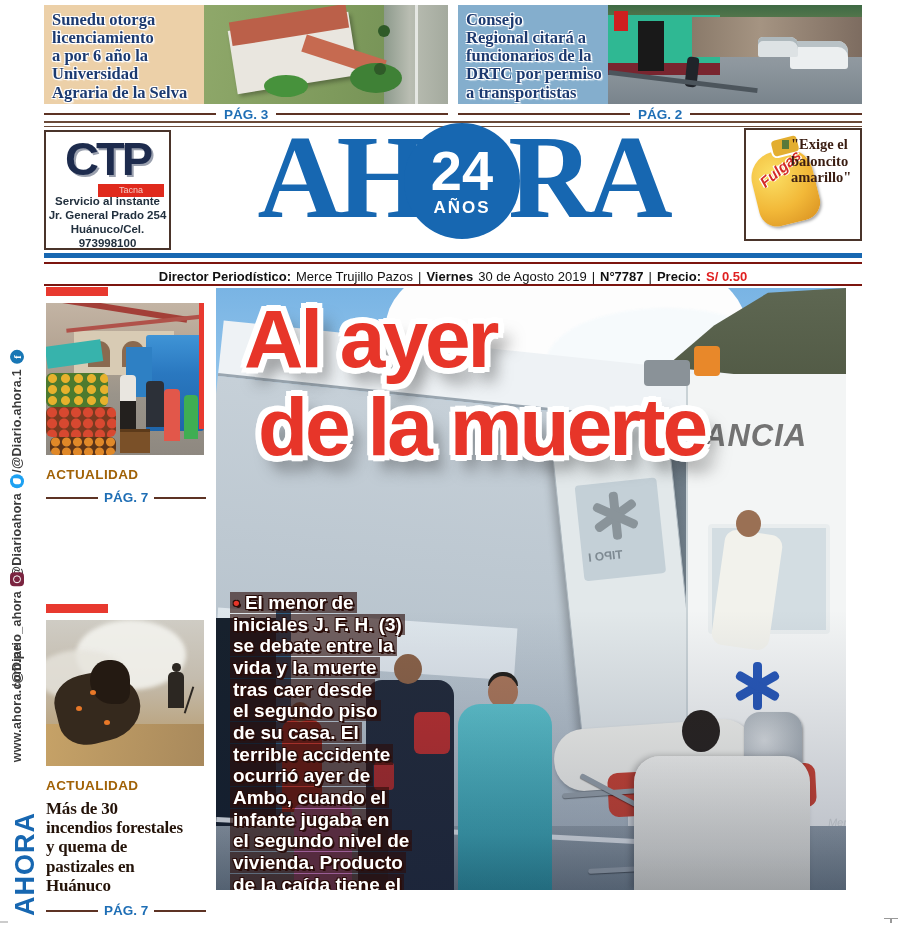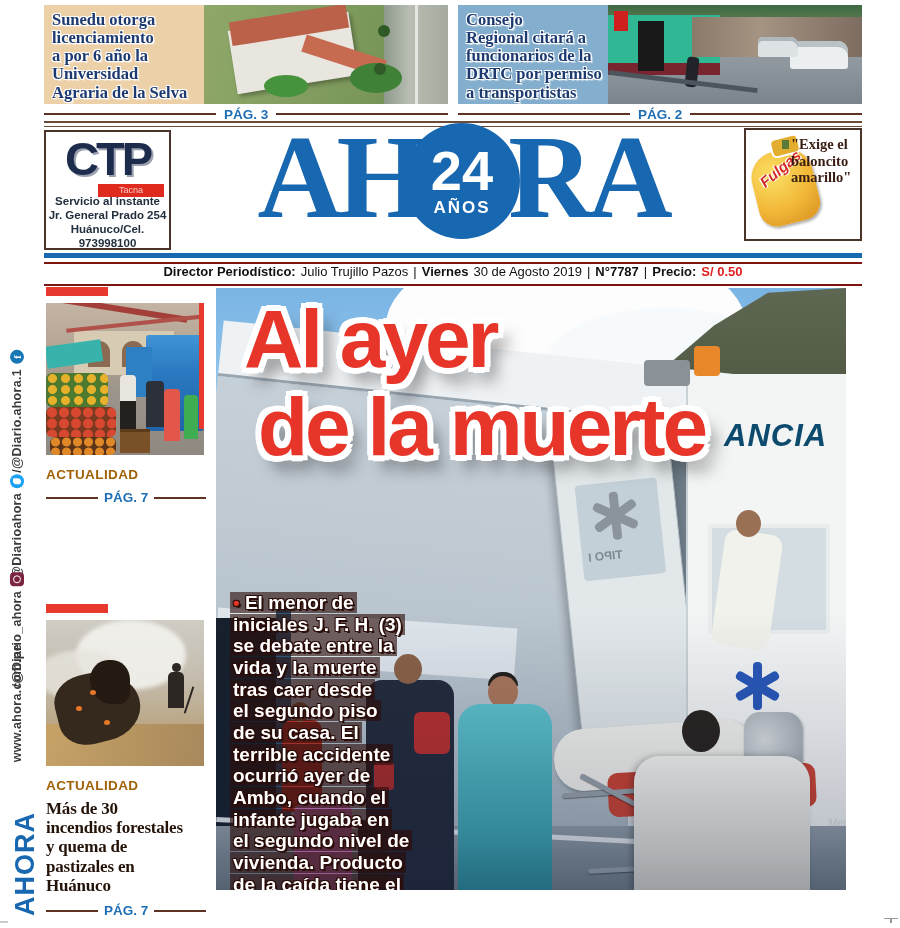--- a/index.html
+++ b/index.html
@@ -77,21 +77,21 @@
       transform:rotate(-14deg); box-shadow:0 0 0 2px #fff; }
   .cyl-valve { position:absolute; left:36px; top:10px; width:7px; height:9px; background:#5a7a3a; }
   .cyl-brand { position:absolute; left:10px; top:30px; font-weight:bold; font-style:italic; font-size:15px;
       color:#d42b28; transform:rotate(-40deg); text-shadow:-1px -1px 0 #fff,1px 1px 0 #fff; }
 
   #rule-blue { position:absolute; left:44px; top:253px; width:818px; height:5px; background:#1767b1; }
 
   
   #director-bar { position:absolute; left:44px; top:262px; width:818px; height:24px;
       border-top:2px solid #7c150f; border-bottom:2px solid #7c150f;
-      display:flex; align-items:flex-start; justify-content:center; gap:5px; font-size:13px; color:#111; }
+      display:flex; align-items:flex-end; justify-content:center; gap:5px; font-size:13px; color:#111; }
   #director-bar .b { font-weight:bold; }
   #director-bar .price { color:#e02020; font-weight:bold; }
 
   
   #rail { position:absolute; left:2px; top:292px; width:44px; height:610px; }
   .rail-item { position:absolute; left:8px; writing-mode:vertical-rl; transform:rotate(180deg);
       font-size:12.5px; font-weight:bold; color:#3a3a3a; letter-spacing:.3px; display:flex; align-items:center; gap:5px; }
   .icon-dot { width:14px; height:14px; border-radius:50%; display:flex; align-items:center; justify-content:center;
       color:#fff; font-size:10px; font-weight:bold; font-family:"Liberation Serif", serif; }
   .fb { background:#1877b5; }
@@ -168,21 +168,21 @@
 
   
   .amb-opening { position:absolute; left:412px; top:128px; width:160px; height:428px;
       background:linear-gradient(90deg,#55636f 0%,#76848f 45%,#9aa6ae 100%); border:9px solid #e6ebee; border-bottom:none; }
   .amb-left-door { position:absolute; left:352px; top:140px; width:118px; height:348px; background:#e2e8ea;
       border:1px solid #aeb9c0; border-radius:8px 4px 4px 4px; transform:rotate(-6deg); box-shadow:-4px 4px 8px rgba(0,0,0,.25); }
   .amb-left-window { position:absolute; left:18px; top:52px; width:82px; height:96px; background:#c4d0d7; border-radius:4px; }
   .type-mirror { position:absolute; left:24px; top:118px; font-size:12px; font-weight:bold; color:#7e8a92; transform:scaleX(-1); }
   .amb-right-door { position:absolute; left:470px; top:86px; width:160px; height:480px; background:#f3f5f5; border-left:2px solid #c9d2d6; }
   .amb-side-text { position:absolute; left:16px; top:44px; font-size:31px; font-weight:bold; font-style:italic;
-      letter-spacing:1px; color:#0c4a6e;margin-left:20px; }
+      letter-spacing:1px; color:#737373; }
   .amb-right-window { position:absolute; left:20px; top:150px; width:122px; height:110px; background:#d3dde2; border:4px solid #e9edee; border-radius:4px; }
   .star { position:relative; width:10px; height:48px; }
   .star i, .star::before, .star::after { content:""; position:absolute; left:3px; top:0; width:9px; height:48px; border-radius:4px; background:#2858b8; display:block; }
   .star::before { transform:rotate(60deg); } .star::after { transform:rotate(-60deg); }
   .star-blue { position:absolute; left:62px; top:288px; }
   .type-label { position:absolute; left:54px; top:352px; font-size:17px; font-weight:bold; font-style:italic; color:#2858b8; }
   .regional-text { position:absolute; left:8px; top:438px; font-size:17px; font-weight:bold; font-style:italic; color:#2452b0; white-space:nowrap; }
   .star-gray { position:absolute; left:48px; top:62px; }
   .star-gray i, .star-gray::before, .star-gray::after { background:#8a949a; }
   .amb-lamp { position:absolute; left:428px; top:72px; width:46px; height:26px; background:#8a9298; border-radius:4px; }
@@ -325,21 +325,21 @@
       <div class="fulgas-quote preline">"Exige el
 baloncito
 amarillo"</div>
     </div>
   </div>
 
   <div id="rule-blue"></div>
 
   <div id="director-bar">
     <span class="b">Director Periodístico:</span>
-    <span>Julio Trujillo Pazos</span>
+    <span>Merce Trujillo Pazos</span>
     <span>|</span>
     <span class="b">Viernes</span>
     <span>30 de Agosto 2019</span>
     <span>|</span>
     <span class="b">N°7787</span>
     <span>|</span>
     <span class="b">Precio:</span>
     <span class="price">S/ 0.50</span>
   </div>
 

